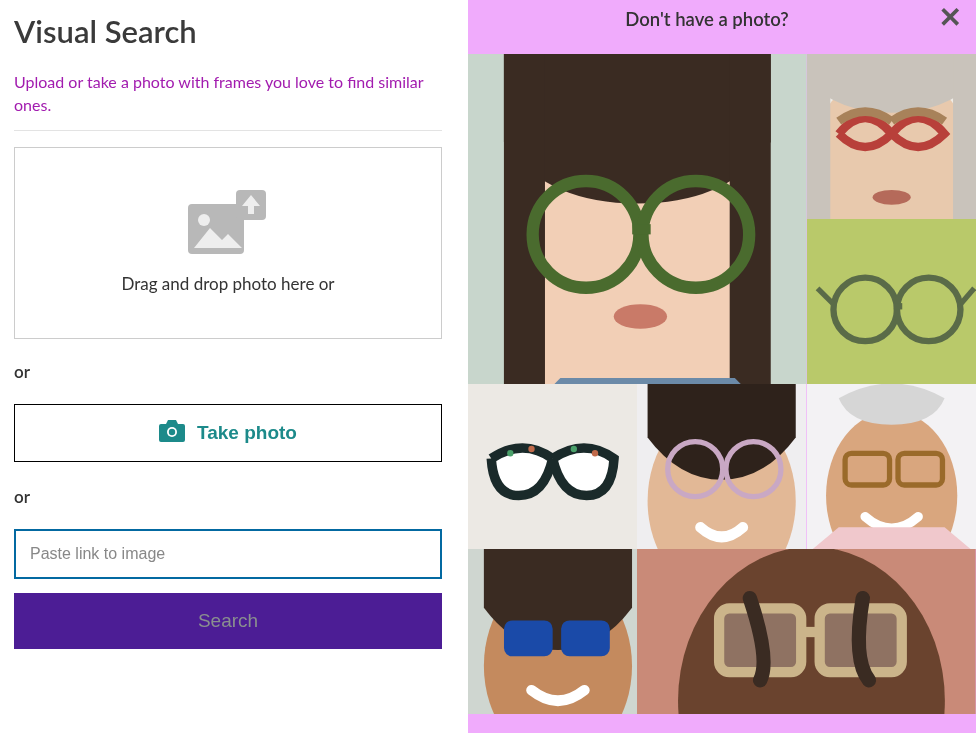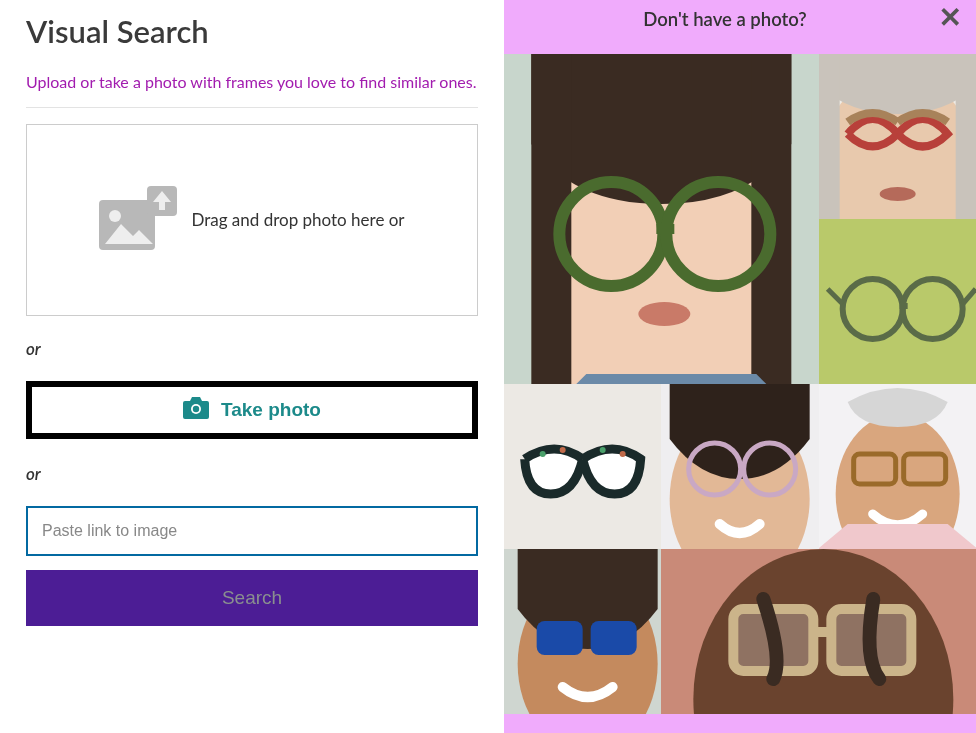--- a/index.html
+++ b/index.html
@@ -6,22 +6,22 @@
   body {
     font-family: "Lato", "Helvetica Neue", Arial, sans-serif;
     background: #fff;
     color: #333;
     width: 976px;
     height: 733px;
     overflow: hidden;
     display: flex;
   }
   .left-panel {
-    width: 504px;
-    padding: 12px 26px 0 26px;
+    width: 468px;
+    padding: 12px 26px 0 14px;
   }
   .title {
     font-size: 31px;
     font-weight: 600;
     color: #3a3a3a;
     margin-bottom: 20px;
   }
   .subtitle {
     font-size: 16px;
     color: #a21caf;
@@ -30,21 +30,21 @@
   }
   .hr {
     border: none;
     border-top: 1px solid #e3e3e3;
     margin-bottom: 16px;
   }
   .dropzone {
     border: 1px solid #ccc;
     height: 192px;
     display: flex;
-    flex-direction: row;
+    flex-direction: column;
     align-items: center;
     justify-content: center;
     gap: 12px;
     margin-bottom: 22px;
   }
   .upload-icon {
     color: #b8b8b8;
   }
   .drop-text {
     font-size: 17px;
@@ -56,26 +56,25 @@
     color: #1c8a8a;
     text-decoration: underline;
     cursor: pointer;
     display: inline-block;
   }
   .or-label {
     font-size: 17px;
     font-weight: 600;
     color: #333;
     margin-bottom: 22px;
-    font-style: italic;
   }
   .take-photo-btn {
     width: 100%;
     height: 58px;
-    border: 6px solid #000000;
+    border: 1px solid #000000;
     background: #fff;
     color: #1c8a8a;
     font-size: 19px;
     font-weight: 600;
     display: flex;
     align-items: center;
     justify-content: center;
     gap: 12px;
     cursor: pointer;
     margin-bottom: 24px;

